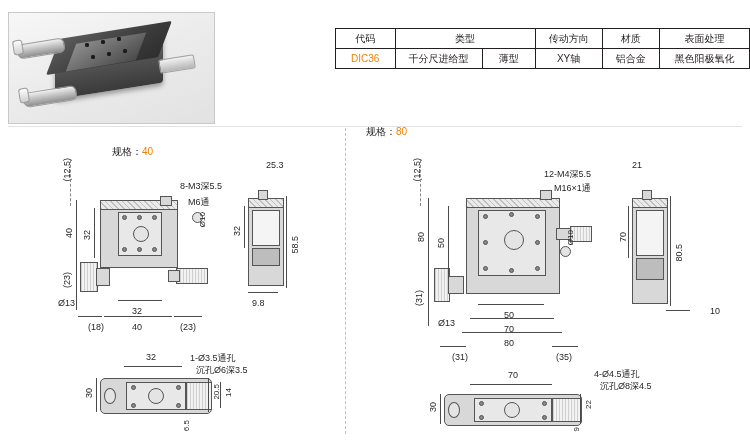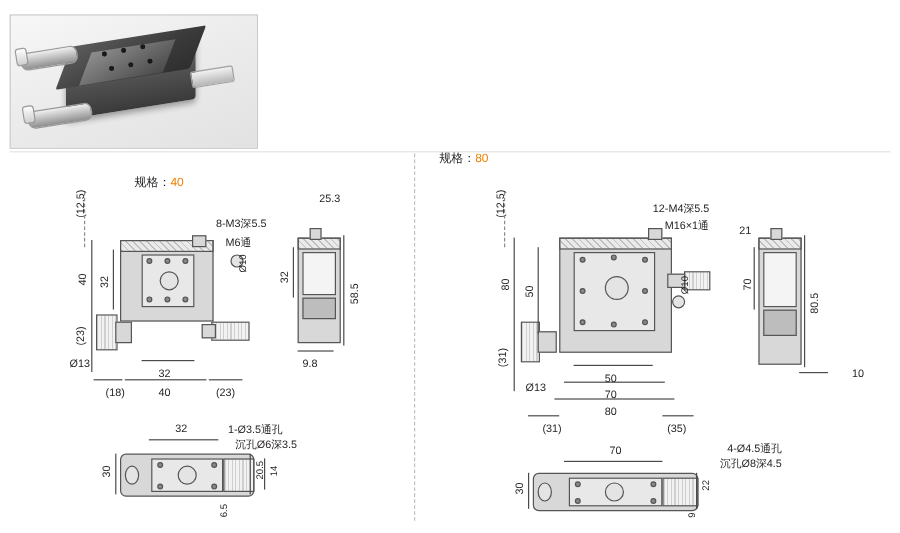--- a/index.html
+++ b/index.html
@@ -126,20 +126,41 @@
       <div class="hole" style="left:98px;top:39px;"></div>
       <div class="hole" style="left:114px;top:36px;"></div>
       <div class="knob k1"></div>
       <div class="knob-cap" style="left:4px;top:27px;transform:rotate(-9deg);"></div>
       <div class="knob k2"></div>
       <div class="knob-cap" style="left:10px;top:75px;transform:rotate(-9deg);"></div>
       <div class="silver-bar"></div>
     </div>
   </div>
 
+  <table class="spec">
+    <thead>
+      <tr>
+        <th style="width:60px">代码</th>
+        <th style="width:140px" colspan="2">类型</th>
+        <th style="width:66px">传动方向</th>
+        <th style="width:56px">材质</th>
+        <th style="width:90px">表面处理</th>
+      </tr>
+    </thead>
+    <tbody>
+      <tr>
+        <td class="code-cell">DIC36</td>
+        <td style="width:86px">千分尺进给型</td>
+        <td style="width:54px">薄型</td>
+        <td>XY轴</td>
+        <td>铝合金</td>
+        <td>黑色阳极氧化</td>
+      </tr>
+    </tbody>
+  </table>
 
   <div class="hr-top"></div>
   <div class="divider"></div>
 
   <div class="spec-title" style="left:112px;top:145px;">
     <span>规格：</span><b>40</b>
   </div>
 
   <div class="label" style="left:62px;top:158px;"><span class="vert">(12.5)</span></div>
 
@@ -240,21 +261,21 @@
   <div class="part" style="left:540px;top:190px;width:10px;height:8px;"></div>
   <div class="knurl" style="left:434px;top:268px;width:14px;height:32px;"></div>
   <div class="part" style="left:448px;top:276px;width:14px;height:16px;"></div>
   <div class="part" style="left:556px;top:228px;width:14px;height:10px;"></div>
   <div class="knurl" style="left:570px;top:226px;width:20px;height:14px;"></div>
   <div class="circ" style="left:560px;top:246px;width:9px;height:9px;"></div>
 
   <div class="label" style="left:544px;top:168px;">12-M4深5.5</div>
   <div class="label" style="left:554px;top:182px;">M16×1通</div>
   <div class="label sm" style="left:566px;top:230px;"><span class="vert">Ø10</span></div>
-  <div class="label" style="left:616px;top:160px;margin-top:27px;">21</div>
+  <div class="label" style="left:632px;top:160px;">21</div>
 
   <div class="label" style="left:416px;top:232px;"><span class="vert">80</span></div>
   <div class="label" style="left:436px;top:238px;"><span class="vert">50</span></div>
   <div class="label" style="left:414px;top:290px;"><span class="vert">(31)</span></div>
   <div class="label" style="left:438px;top:318px;">Ø13</div>
 
   <div class="label" style="left:452px;top:352px;">(31)</div>
   <div class="label" style="left:504px;top:310px;">50</div>
   <div class="label" style="left:504px;top:324px;">70</div>
   <div class="label" style="left:504px;top:338px;">80</div>
@@ -286,21 +307,21 @@
   <div class="part" style="left:444px;top:394px;width:136px;height:30px;border-radius:5px;"></div>
   <div class="part lt" style="left:474px;top:398px;width:76px;height:22px;"></div>
   <div class="circ" style="left:504px;top:402px;width:14px;height:14px;"></div>
   <div class="knurl" style="left:552px;top:398px;width:28px;height:22px;"></div>
   <div class="circ" style="left:448px;top:402px;width:10px;height:14px;"></div>
   <div class="dot" style="left:479px;top:401px;width:3px;height:3px;"></div>
   <div class="dot" style="left:542px;top:401px;width:3px;height:3px;"></div>
   <div class="dot" style="left:479px;top:415px;width:3px;height:3px;"></div>
   <div class="dot" style="left:542px;top:415px;width:3px;height:3px;"></div>
 
-  <div class="label" style="left:594px;top:368px;margin-left:12px;">4-Ø4.5通孔</div>
+  <div class="label" style="left:594px;top:368px;">4-Ø4.5通孔</div>
   <div class="label" style="left:600px;top:380px;">沉孔Ø8深4.5</div>
   <div class="label" style="left:428px;top:402px;"><span class="vert">30</span></div>
   <div class="label sm" style="left:584px;top:400px;"><span class="vert">22</span></div>
   <div class="label sm" style="left:572px;top:424px;"><span class="vert">9</span></div>
   <div class="ln lnv" style="left:440px;top:394px;height:30px;"></div>
   <div class="ln lnv" style="left:580px;top:394px;height:30px;"></div>
 
 </div>
 
 </body></html>

